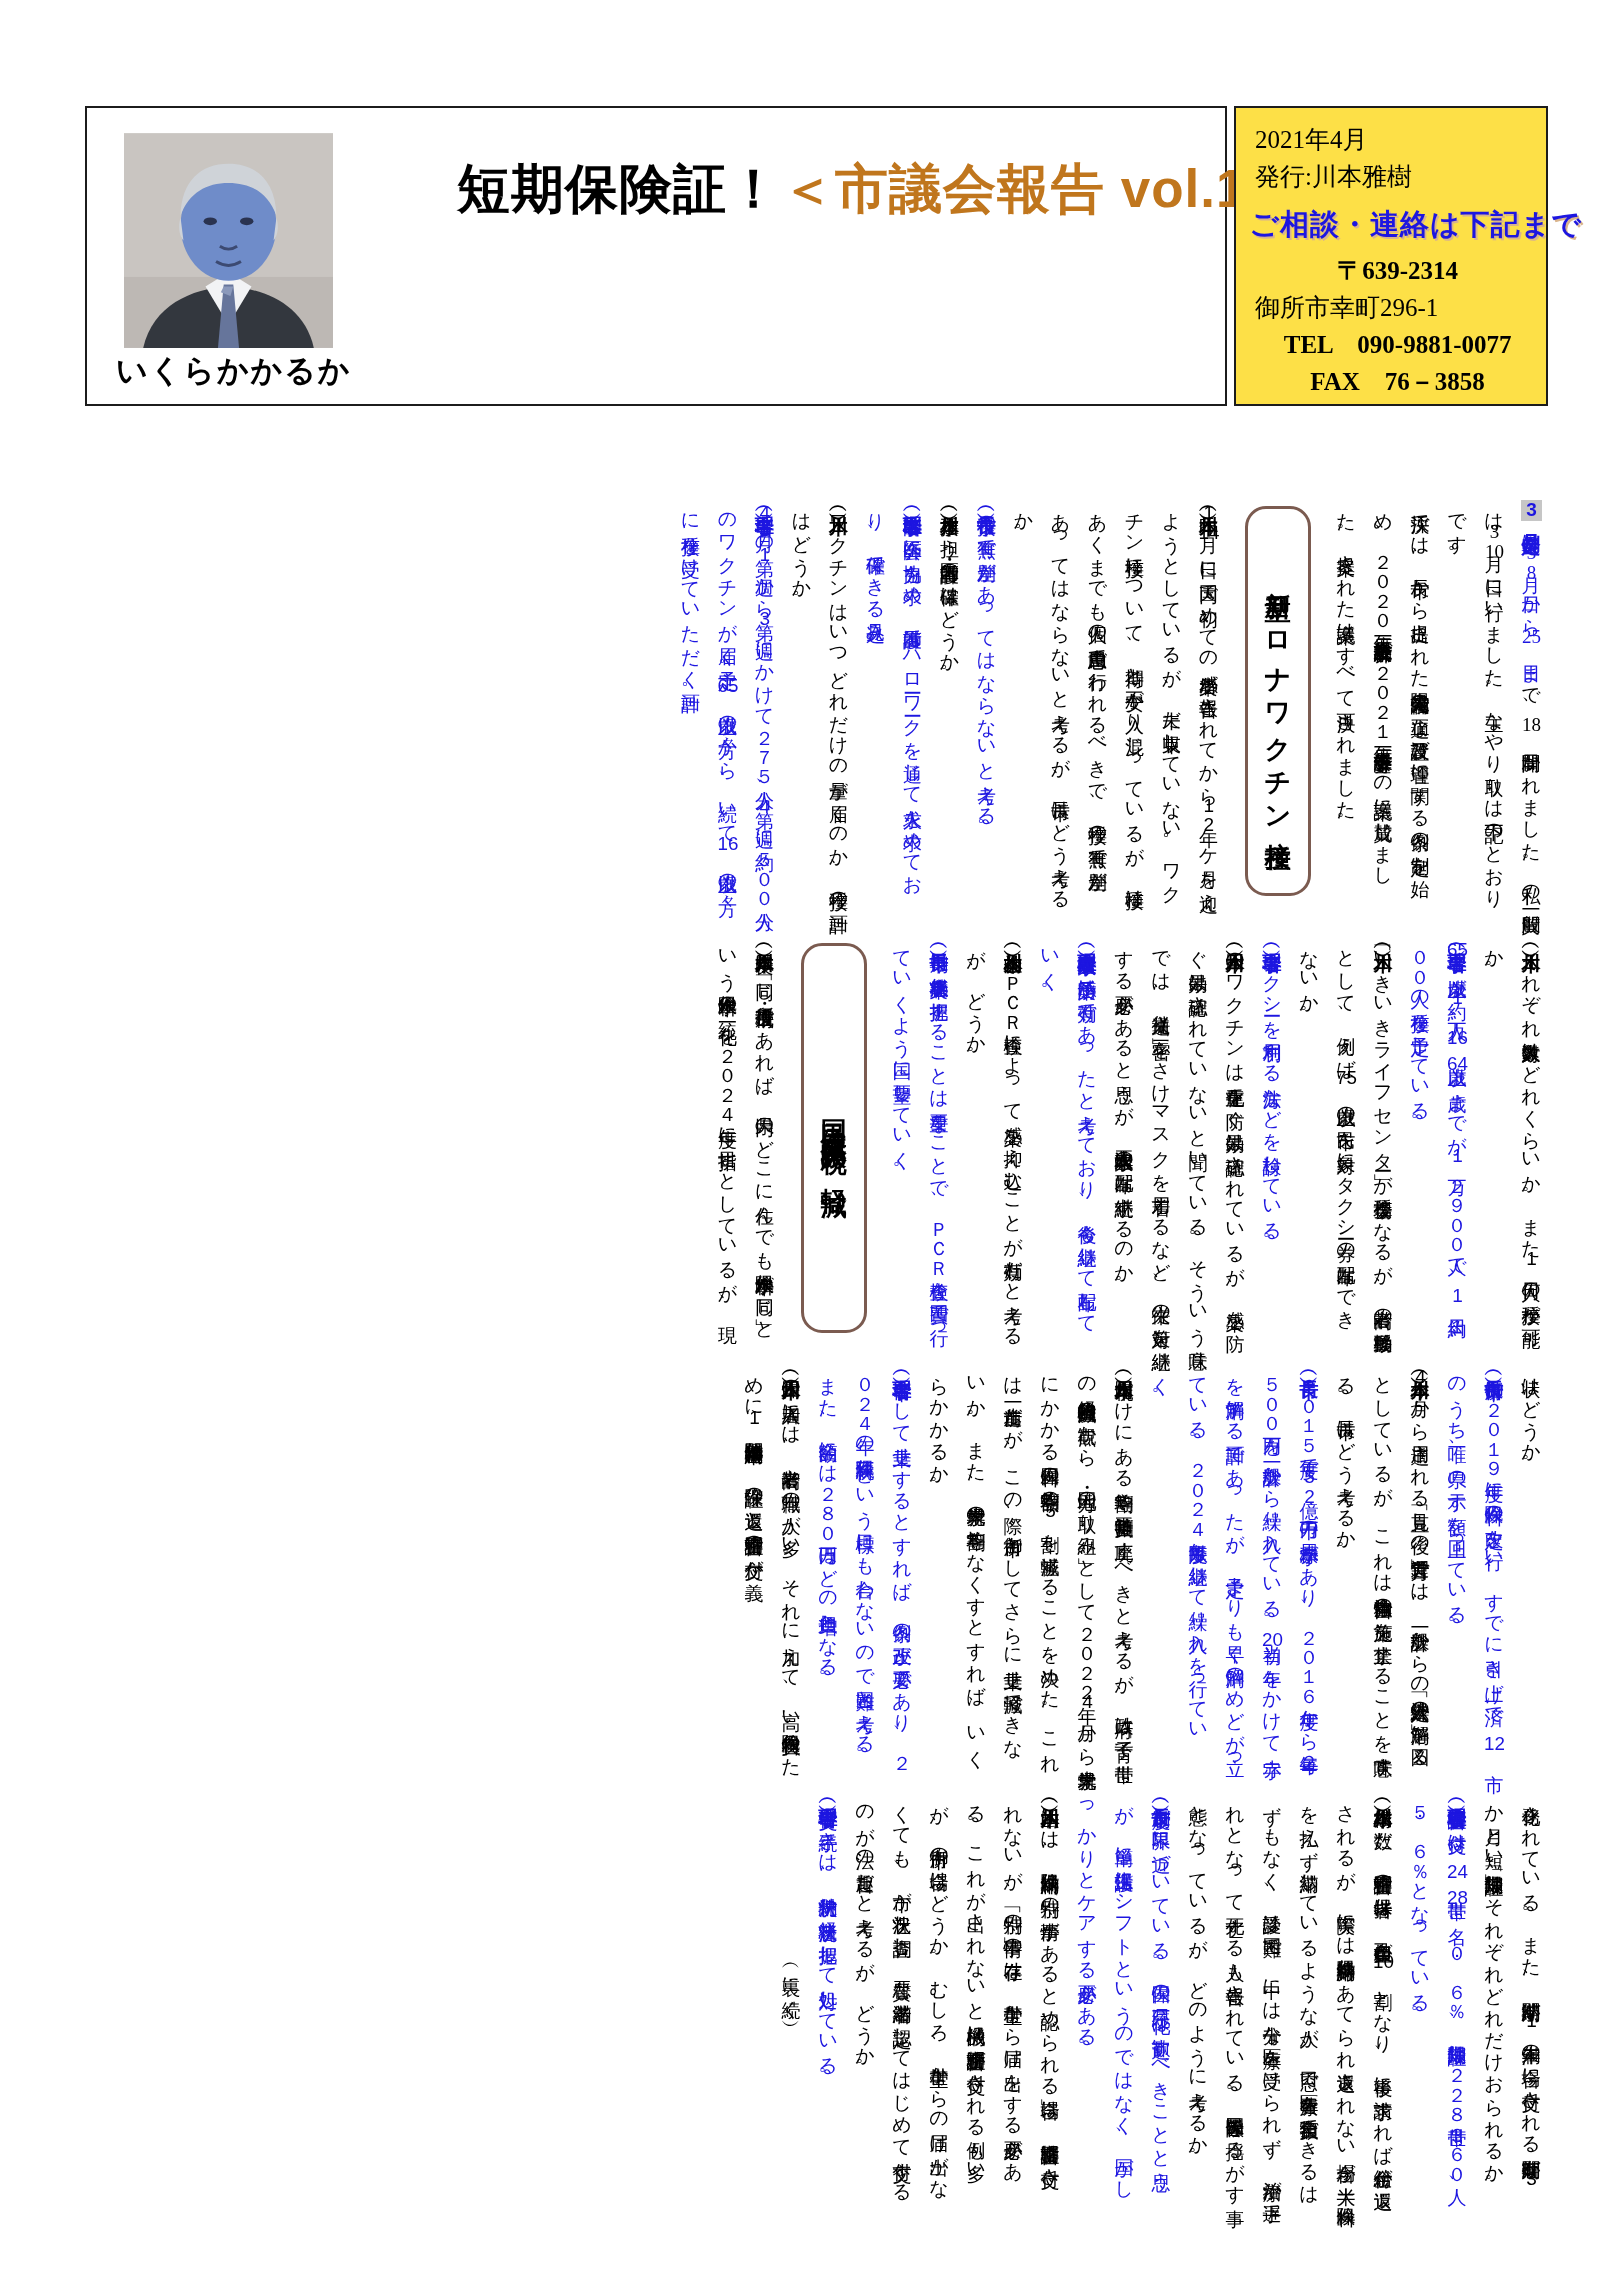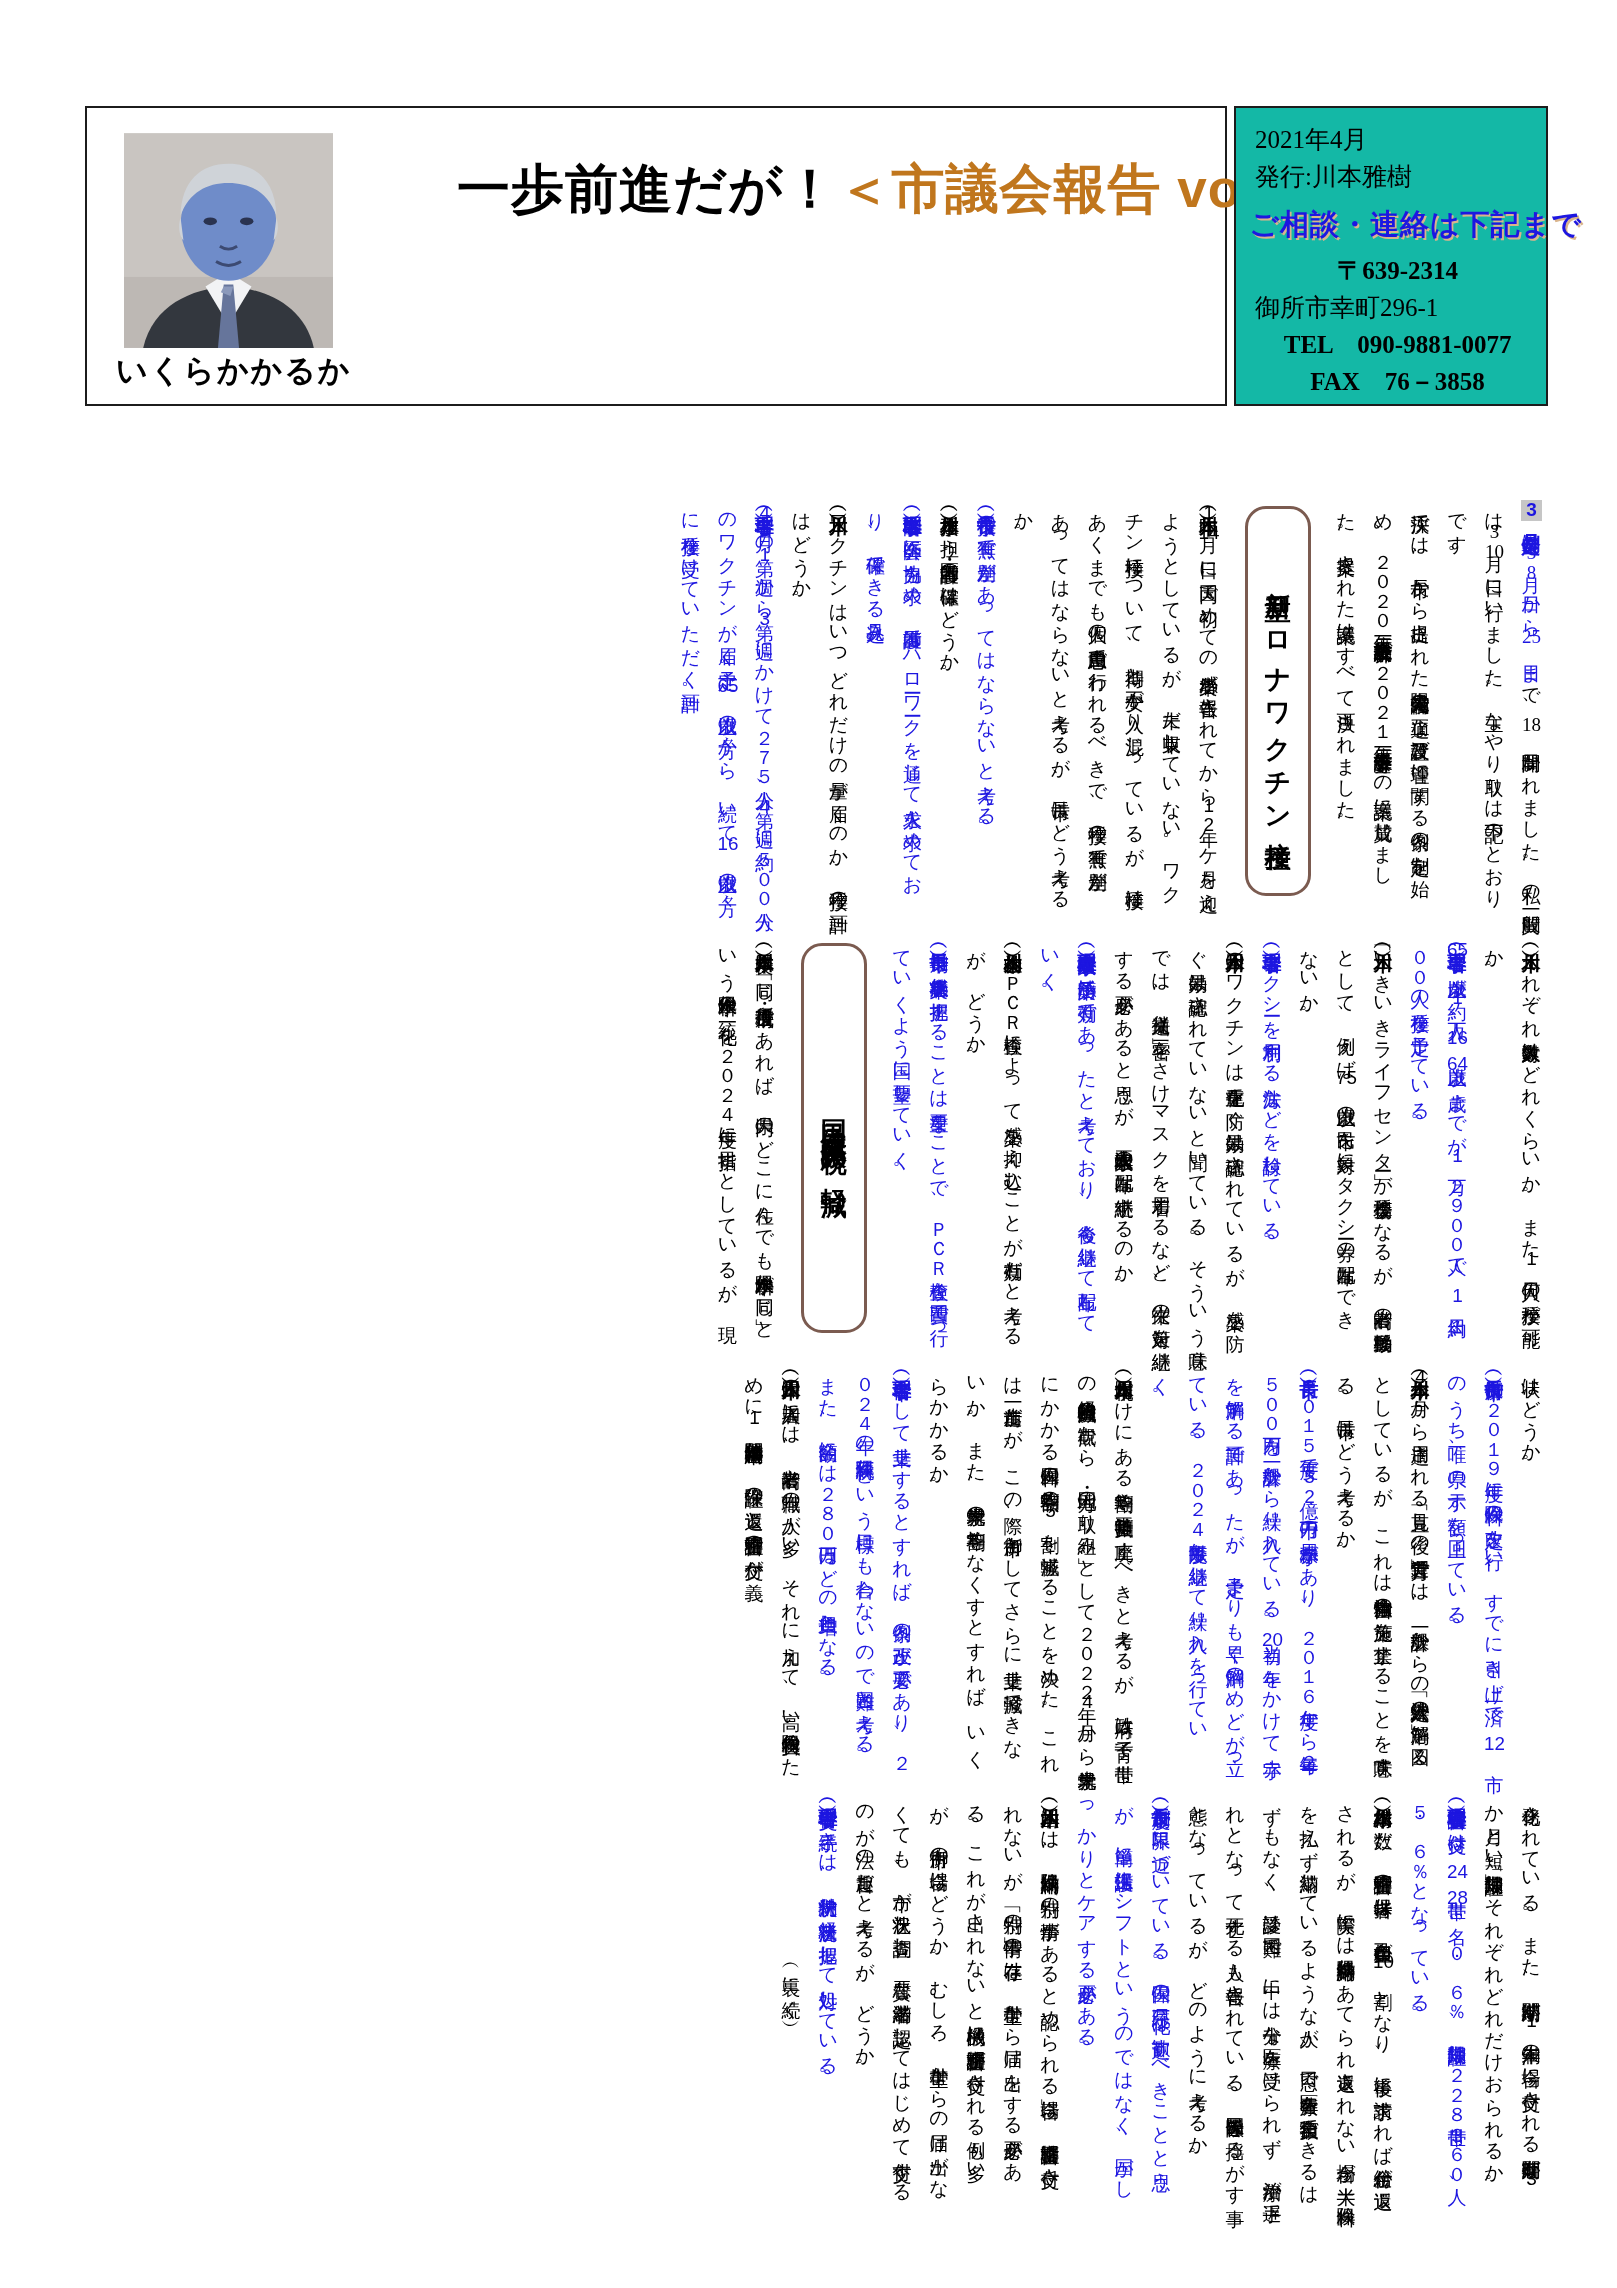--- a/index.html
+++ b/index.html
@@ -17,21 +17,21 @@
   .greeting .g-black{color:#000;}
   .greeting .g-orange{color:var(--orange);}
   .big-name{position:absolute;left:344px;top:129px;white-space:nowrap;line-height:1;}
   .big-name .nm{font-size:131px;font-weight:700;color:var(--orange);letter-spacing:2.9px;
                 text-shadow:4.8px 5.8px 3.8px #b7a astray;}
   .big-name .nm{text-shadow:4.8px 5.8px 4.8px #bfae93;}
   .big-name .nm-suffix{font-size:54px;font-weight:700;color:var(--orange);margin-left:7.7px;
                        text-shadow:2.9px 2.9px 2.9px #bfae93;}
   
   .info-box{position:absolute;left:1234px;top:106px;width:314px;height:300px;
-            border:2.9px solid #1c1c1c;box-sizing:border-box;background:#14b8a6;
+            border:2.9px solid #1c1c1c;box-sizing:border-box;background:#fde047;
             font-family:"Liberation Serif",serif;font-size:25px;padding:11.5px 5.8px 0 19px;}
   .info-box .line{margin-top:3.8px;}
   .info-box .strong{font-weight:700;text-align:center;}
   .contact-heading{font-family:"Liberation Sans",sans-serif;font-weight:800;font-size:29px;
                    color:var(--blue);letter-spacing:1px;margin:11.5px 0 9.6px -5.8px;
                    text-shadow:1.9px 1.9px 0 #d9b48c;white-space:nowrap;}
   
   :root{--blue:#1d16e0;--orange:#c0761d;}
   .band{position:absolute;left:88px;width:1462px;height:403px;
         writing-mode:vertical-rl;text-orientation:mixed;
@@ -69,21 +69,21 @@
         <path d="M59 86 C60 50 80 32 109 32 C138 32 158 50 159 86 C150 62 132 52 109 52 C86 52 68 62 59 86 Z" fill="#cfd3d8"></path>
         <path d="M59 88 C56 98 58 108 62 112 Z M159 88 C162 98 160 108 156 112 Z" fill="#cfd3d8"></path>
         <ellipse cx="90" cy="92" rx="7" ry="4" fill="#2a3350"></ellipse>
         <ellipse cx="128" cy="92" rx="7" ry="4" fill="#2a3350"></ellipse>
         <path d="M100 118 Q109 124 118 118" stroke="#3c4a72" stroke-width="3" fill="none"></path>
         <path d="M96 134 Q109 142 122 134" stroke="#3c4a72" stroke-width="3" fill="none"></path>
       </svg>
     </div>
     <div class="photo-caption">いくらかかるか</div>
     <div class="greeting">
-      <span class="g-black">一歩前進だが！</span><span class="g-orange">＜市議会報告 vol.10＞</span>
+      <span class="g-black">短期保険証！</span><span class="g-orange">＜市議会報告 vol.10＞</span>
     </div>
   </div>
 
   <div class="info-box">
     <div class="line">2021年4月</div>
     <div class="line">発行:川本雅樹</div>
     <div class="contact-heading">ご相談・連絡は下記まで</div>
     <div class="line strong">〒639-2314</div>
     <div class="line">御所市幸町296-1</div>
     <div class="line strong">TEL　090-9881-0077</div>

